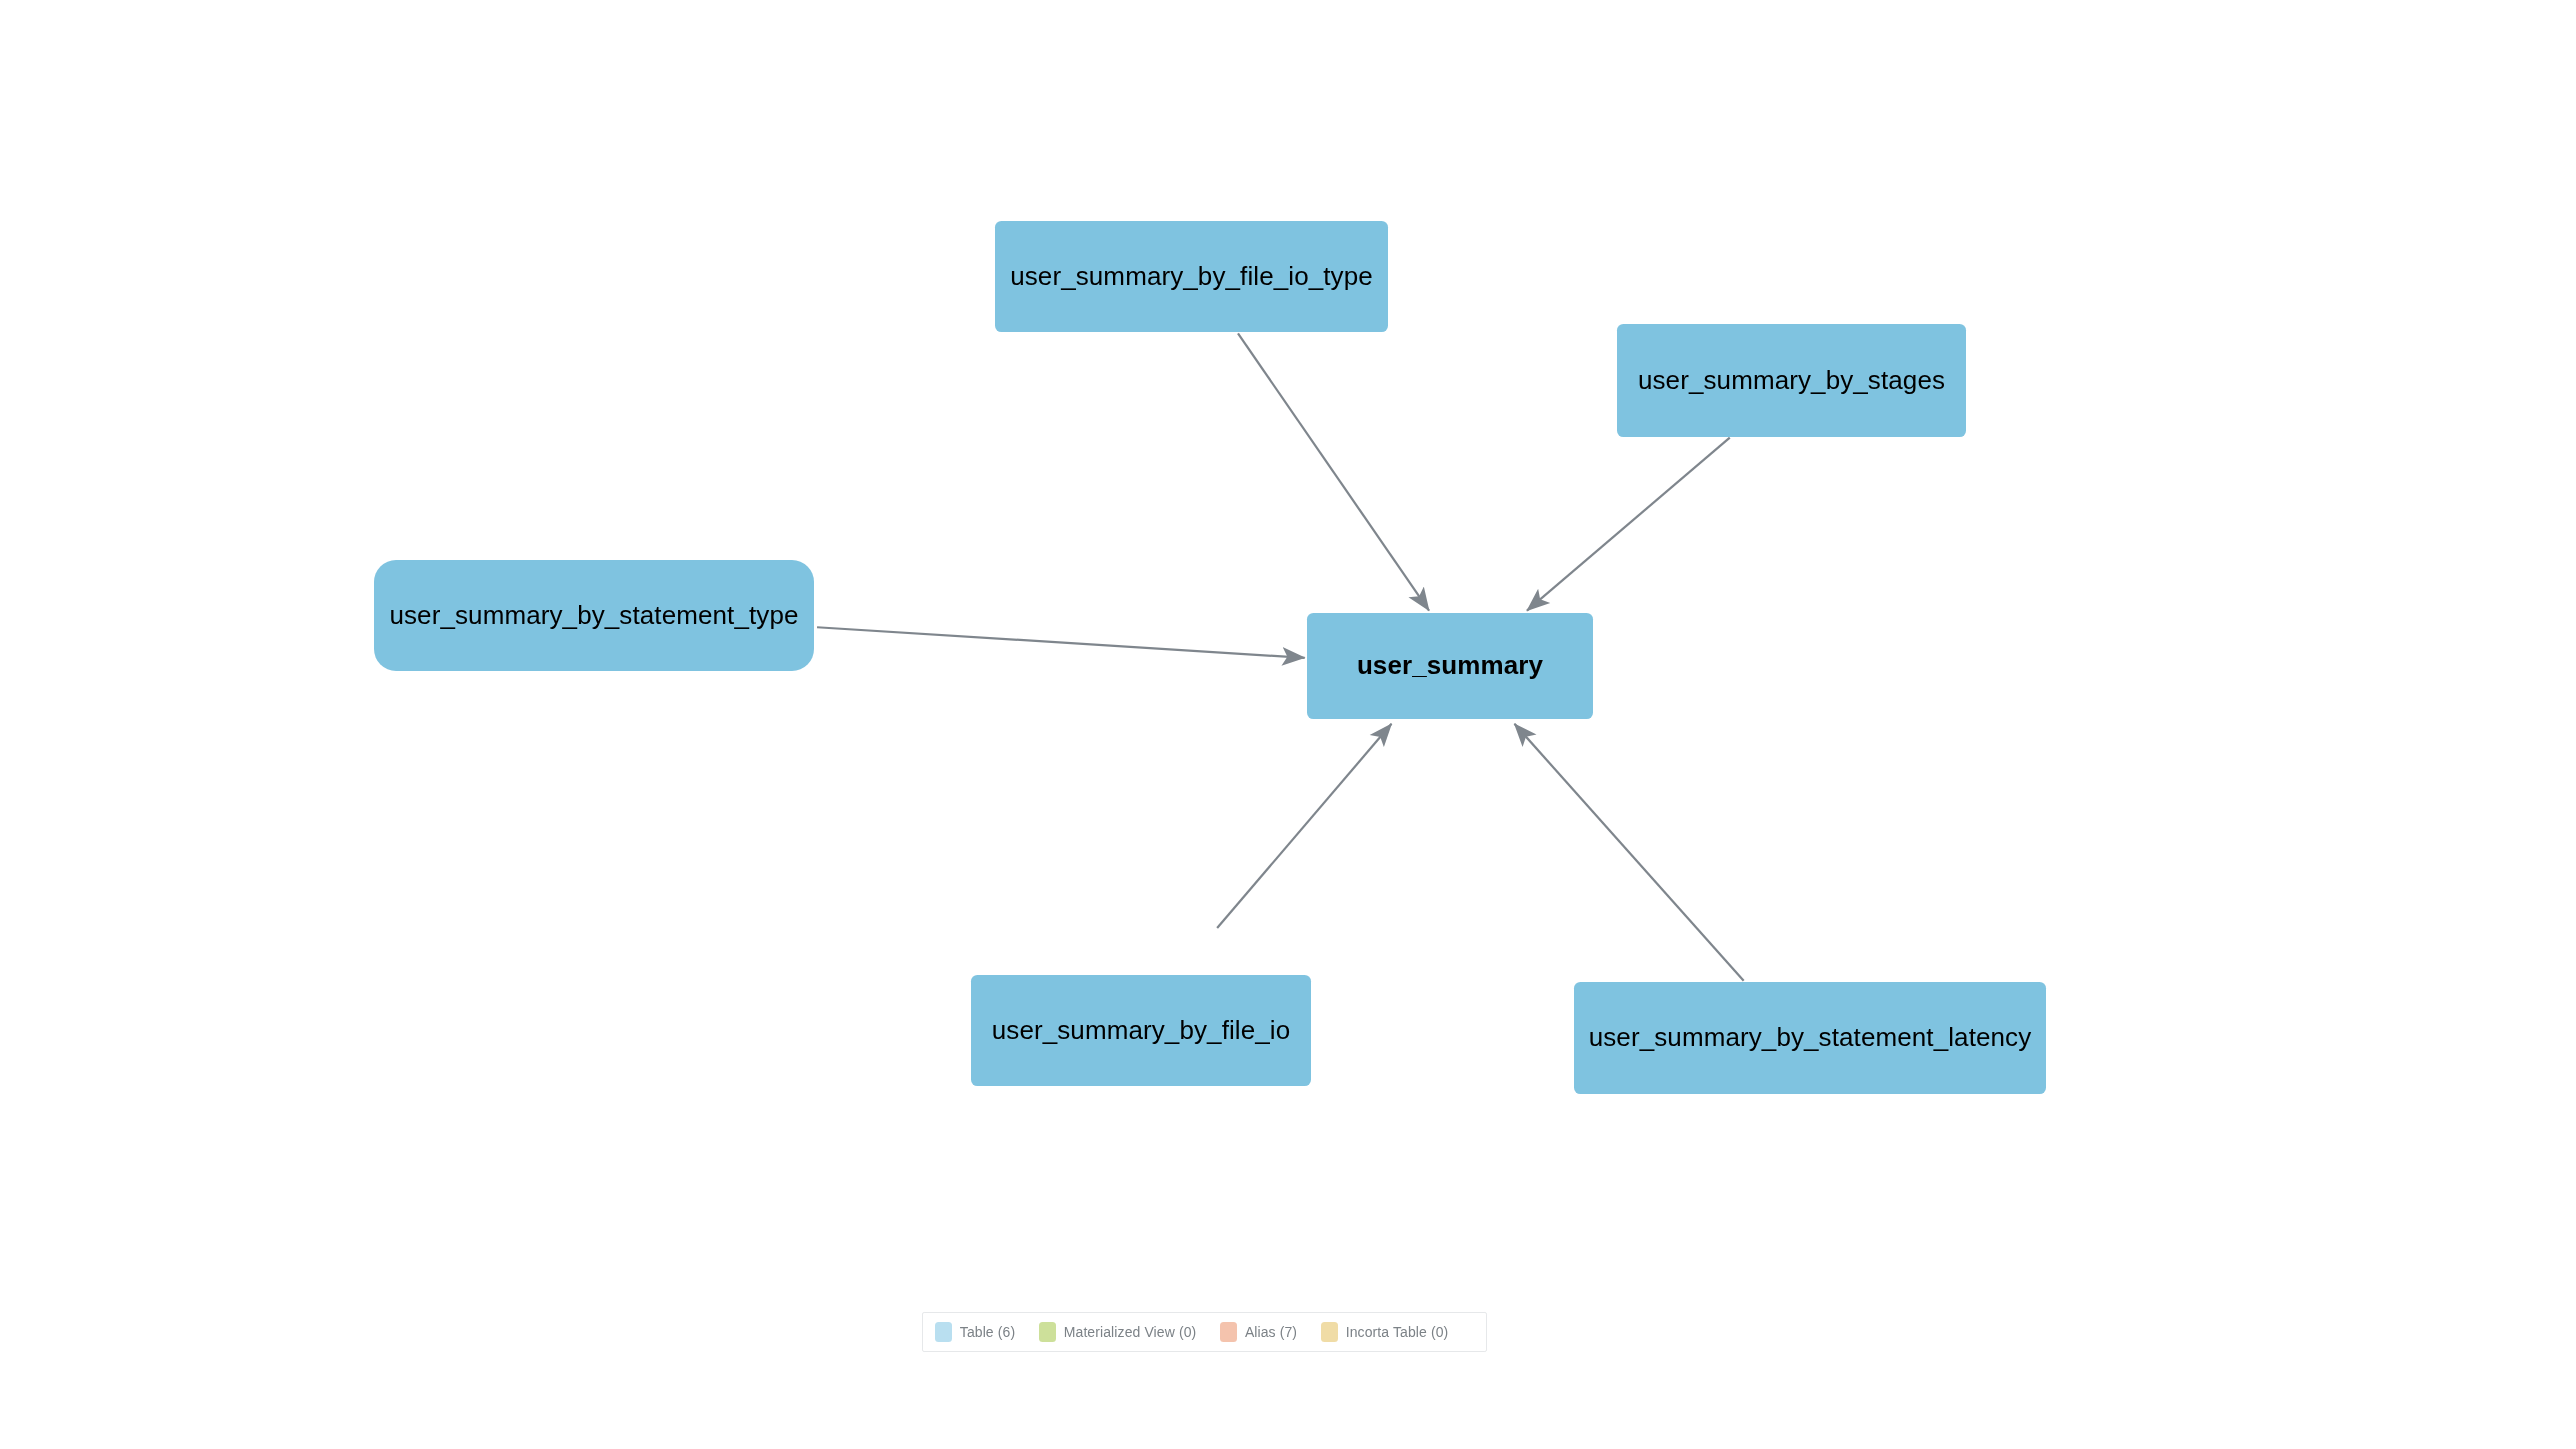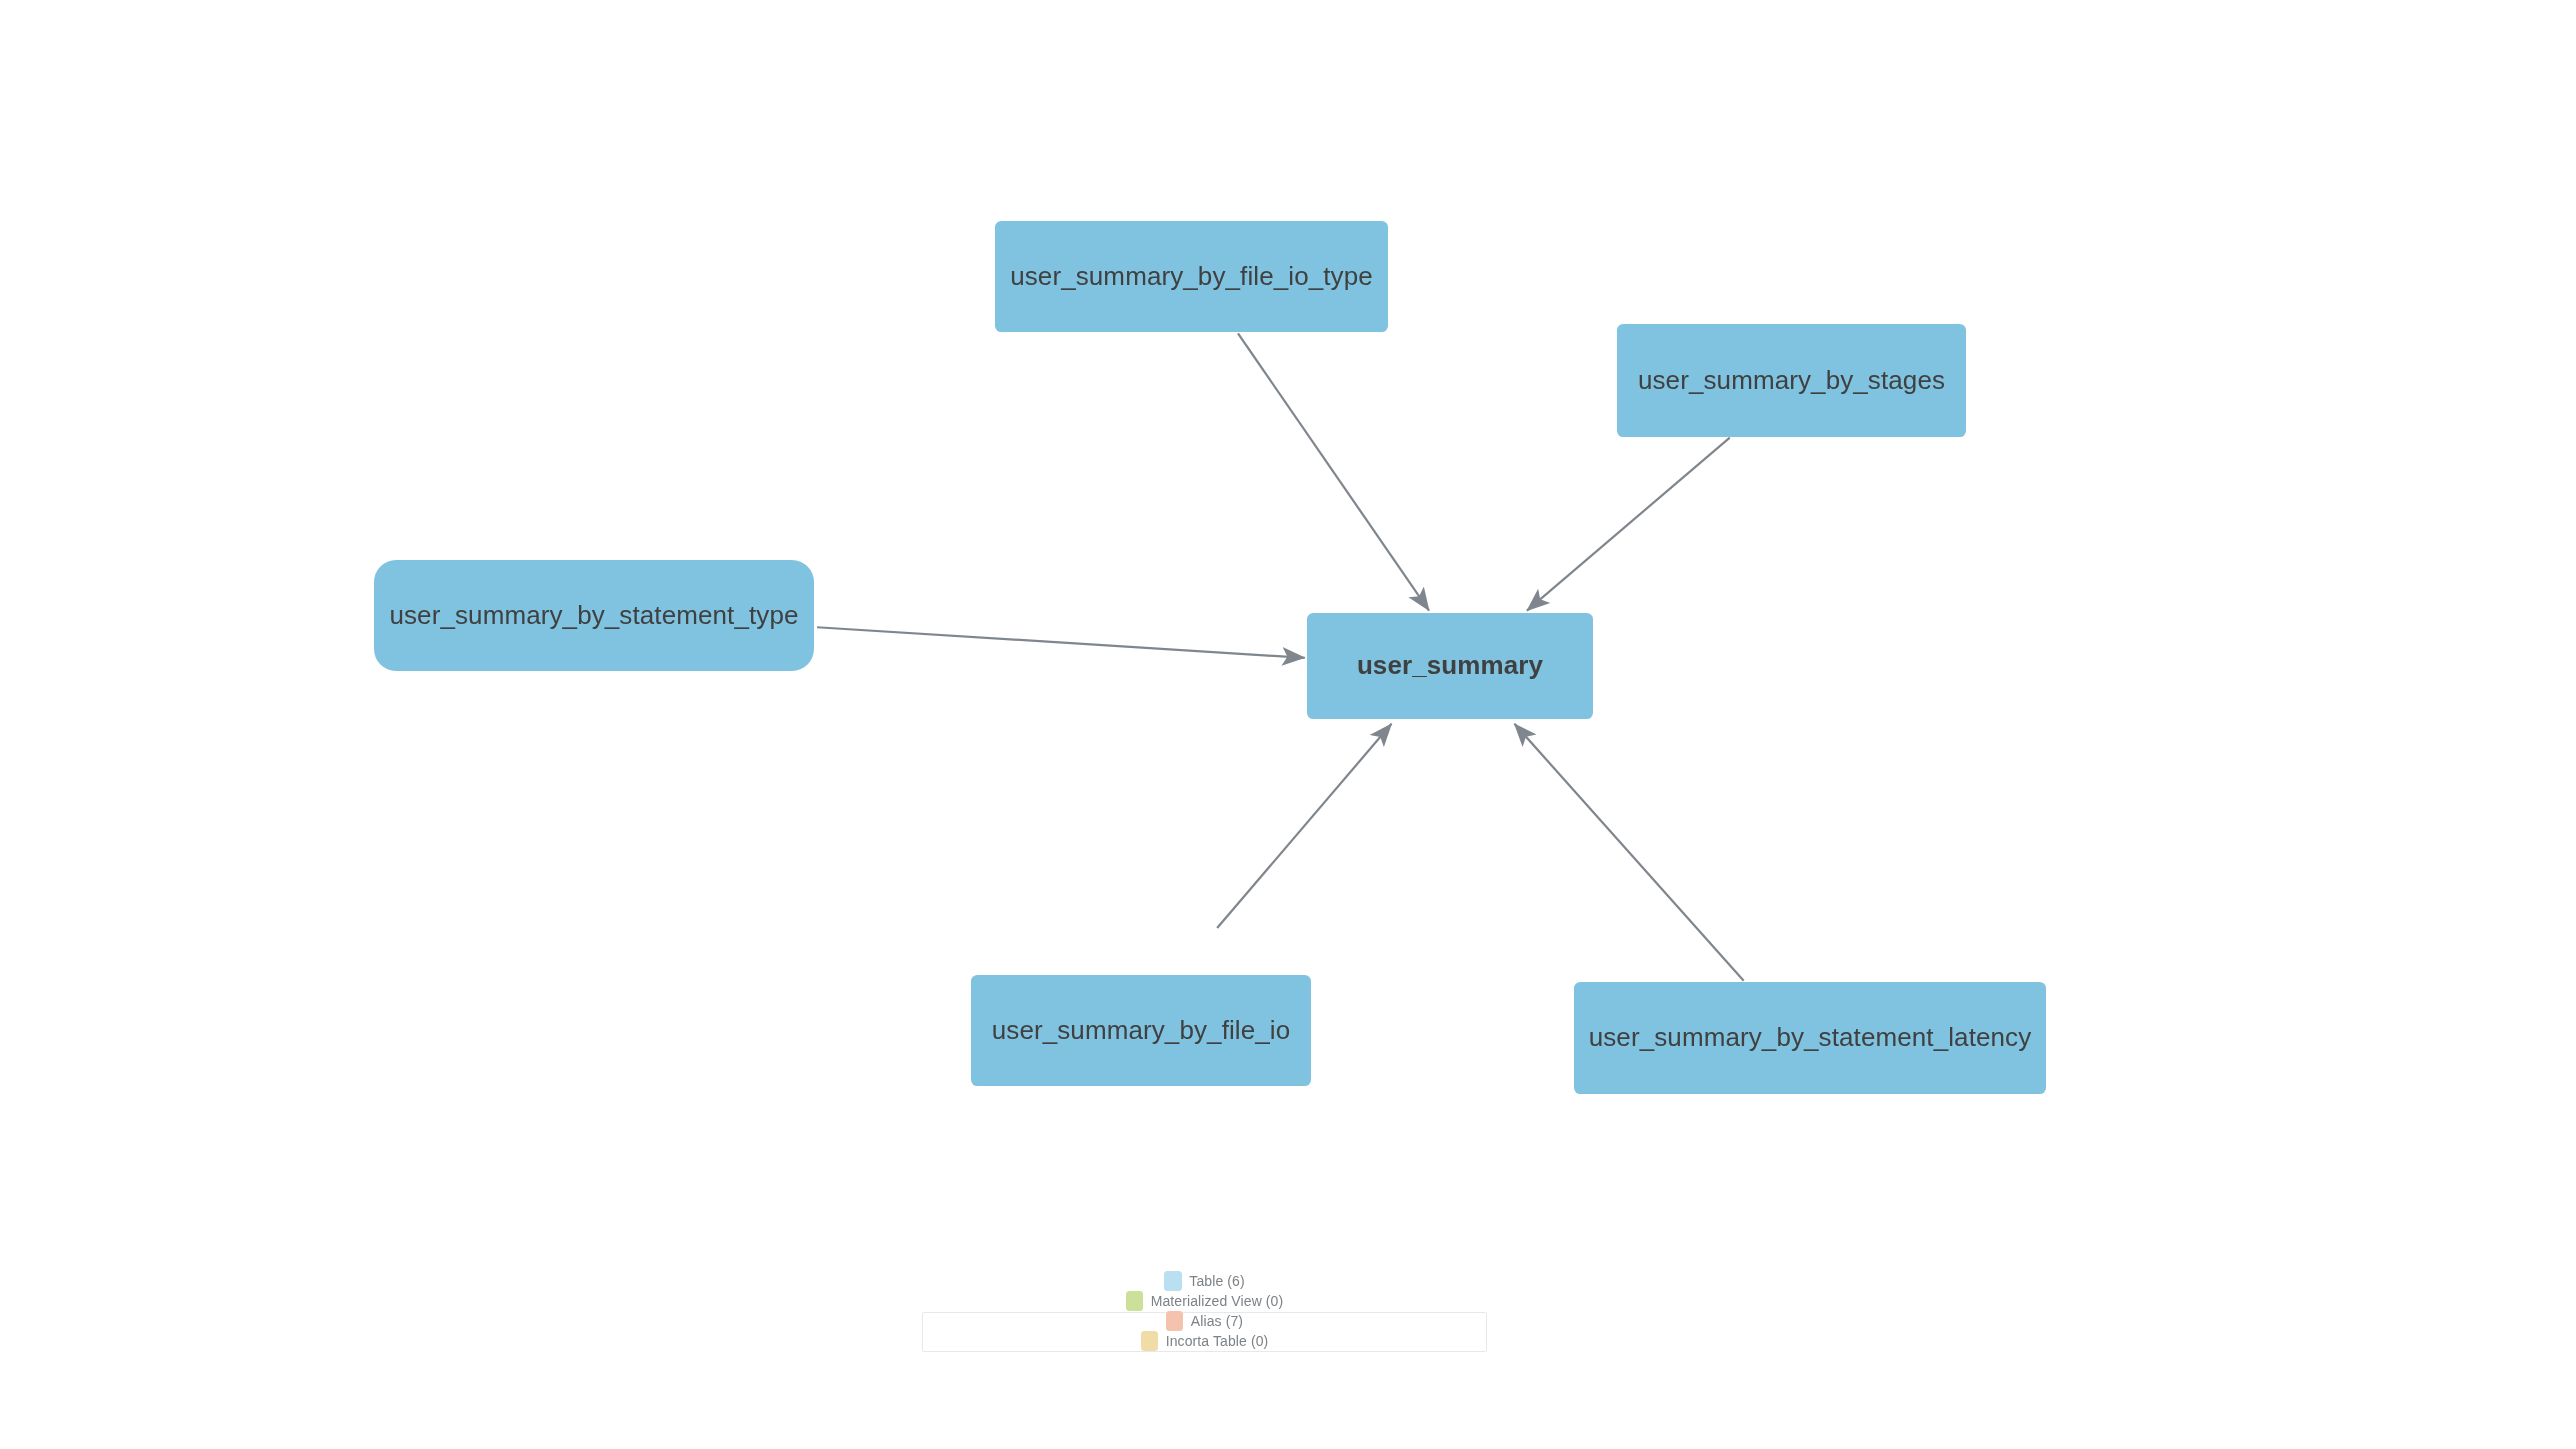--- a/index.html
+++ b/index.html
@@ -28,21 +28,21 @@
     pointer-events: none;
   }
   .node {
     position: absolute;
     box-sizing: border-box;
     border-radius: 6.3px;
     display: flex;
     align-items: center;
     justify-content: center;
     text-align: center;
-    color: #404040;
+    color: #000000;
     font-size: 26px;
     line-height: 1.15;
     letter-spacing: 0.1px;
     padding: 1px 11px;
     cursor: pointer;
     user-select: none;
   }
   .node-label {
     white-space: nowrap;
   }
@@ -52,23 +52,22 @@
     left: 922px;
     top: 1312px;
     width: 565px;
     height: 40px;
     box-sizing: border-box;
     background: #ffffff;
     border: 0.7px solid #e6e8ea;
     border-radius: 2.1px;
     display: flex;
     align-items: center;
-    justify-content: flex-end;
+    justify-content: flex-start;
     gap: 0px;
-    flex-direction: column;
   }
   .legend-item {
     display: flex;
     align-items: center;
     gap: 7.6px;
     padding: 0 11.8px;
     cursor: pointer;
   }
   .legend-swatch {
     width: 17.4px;

